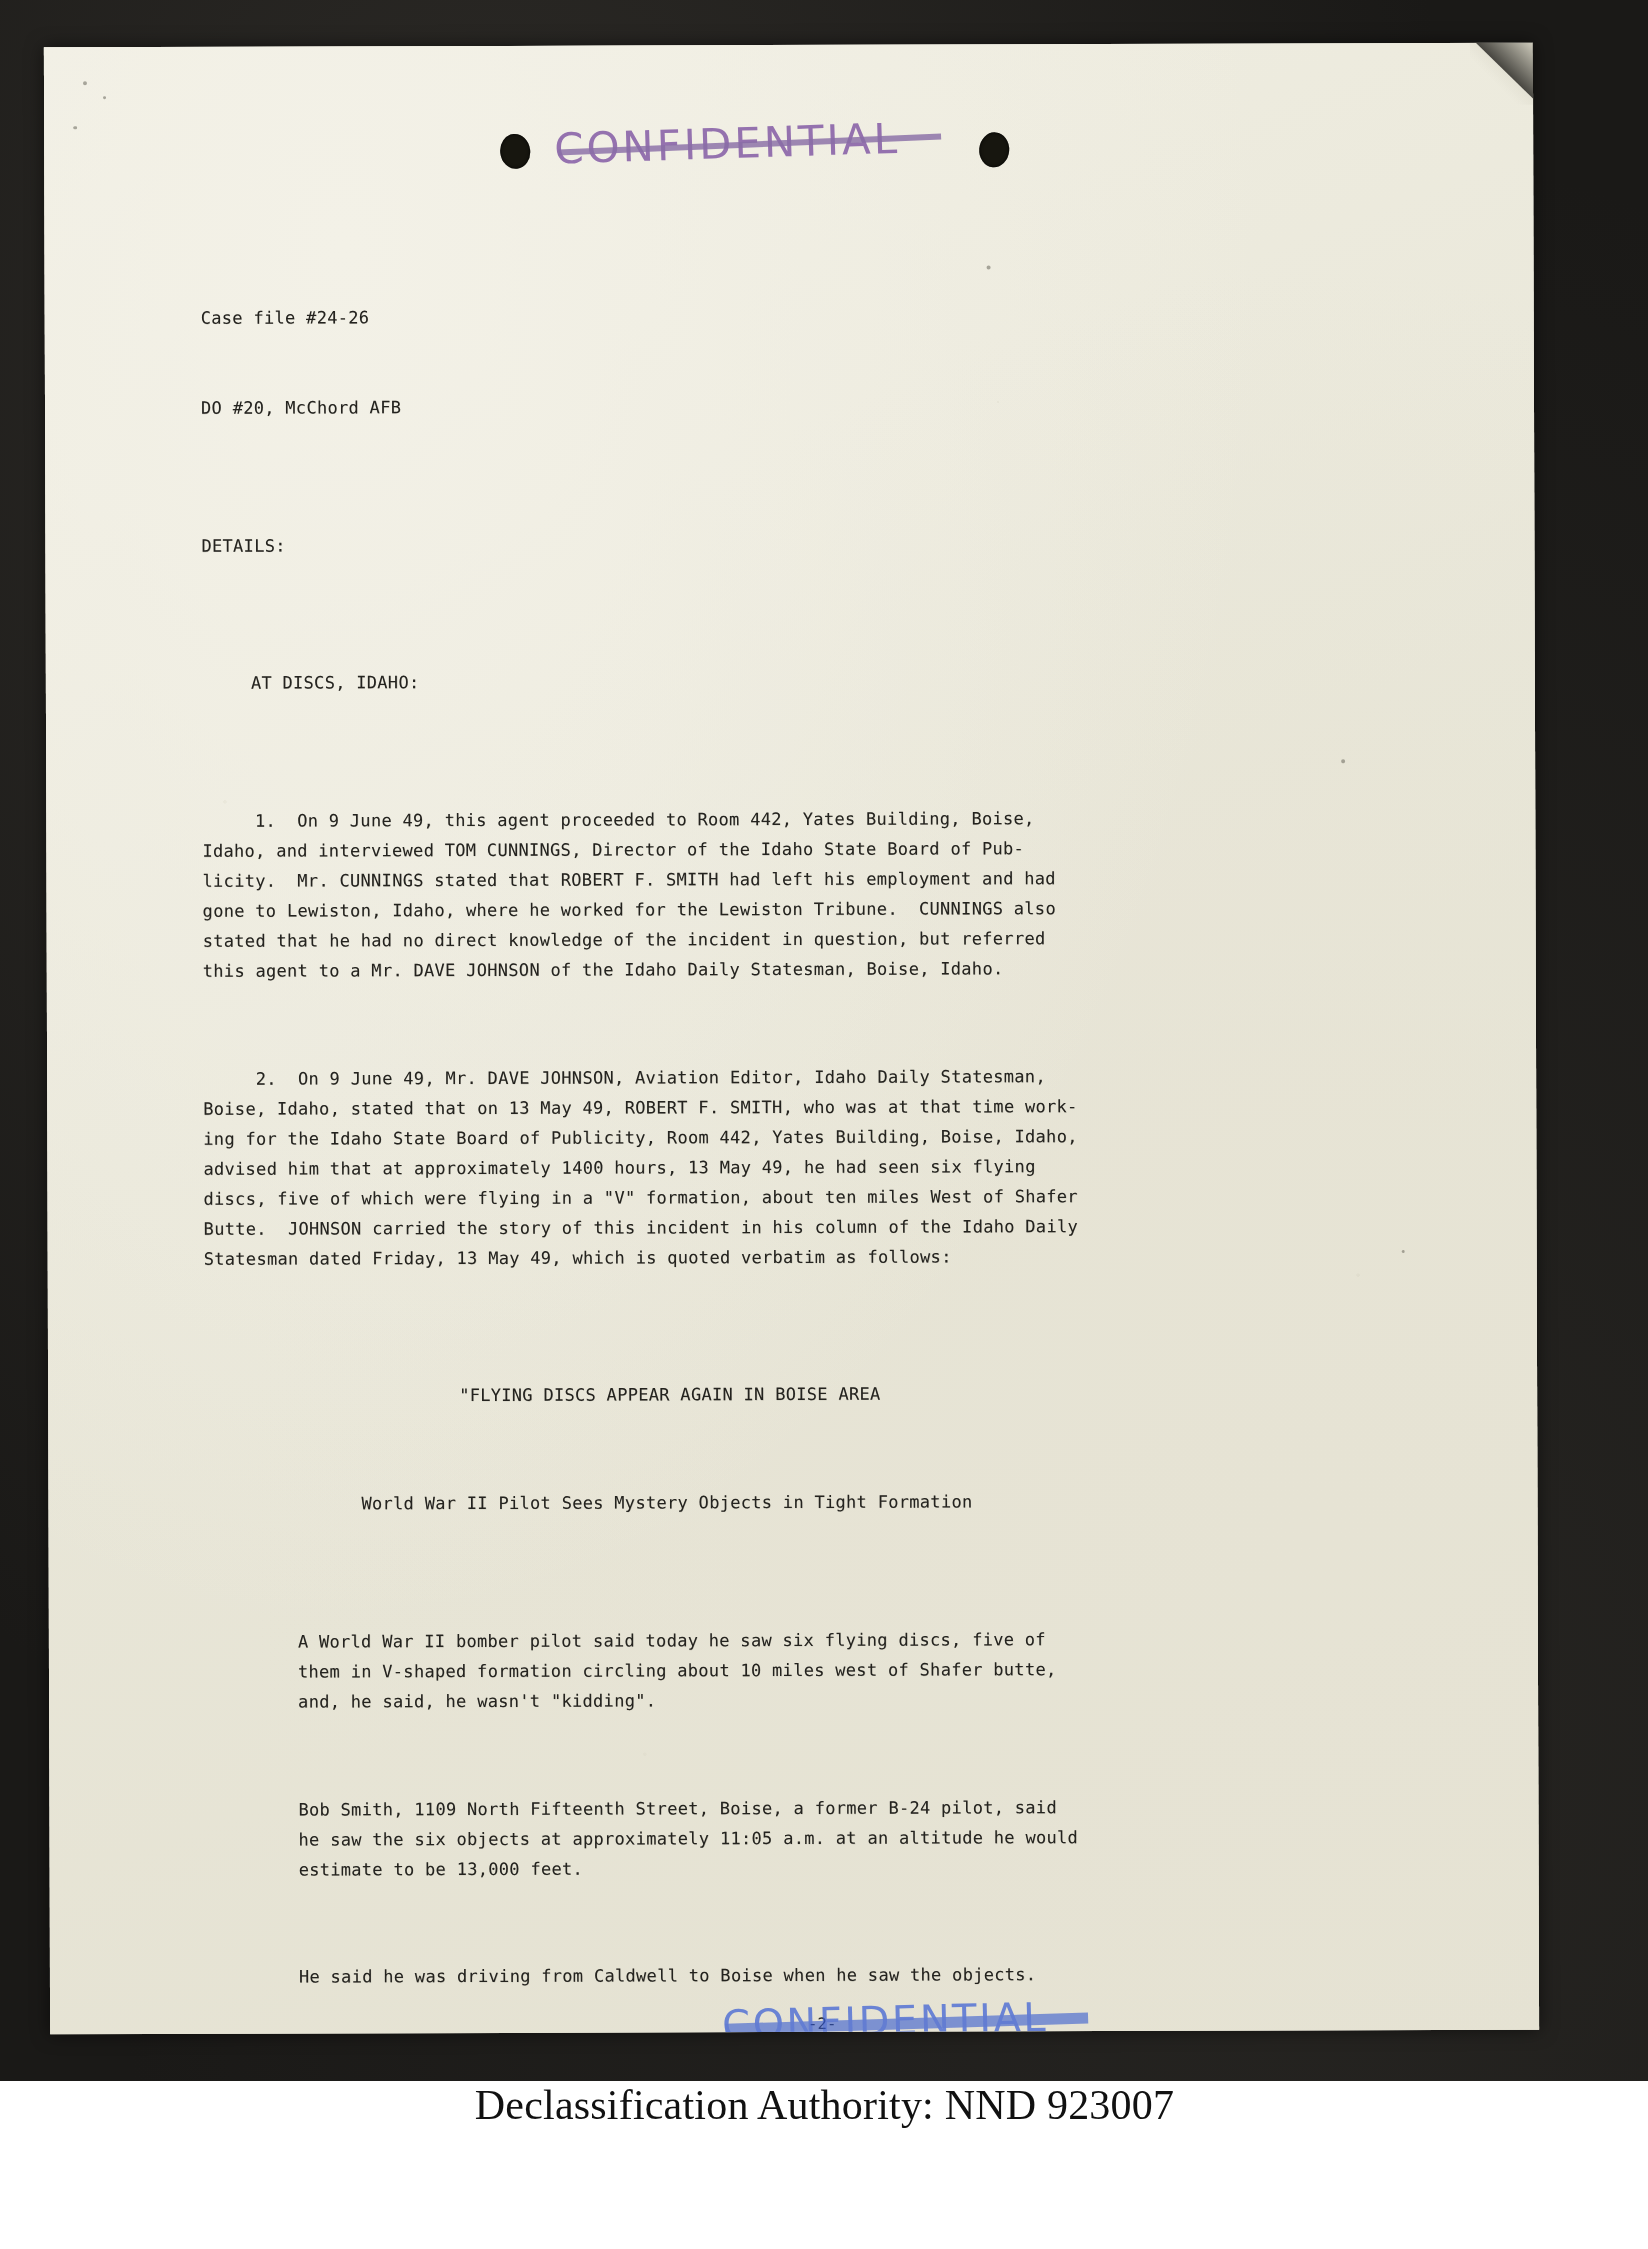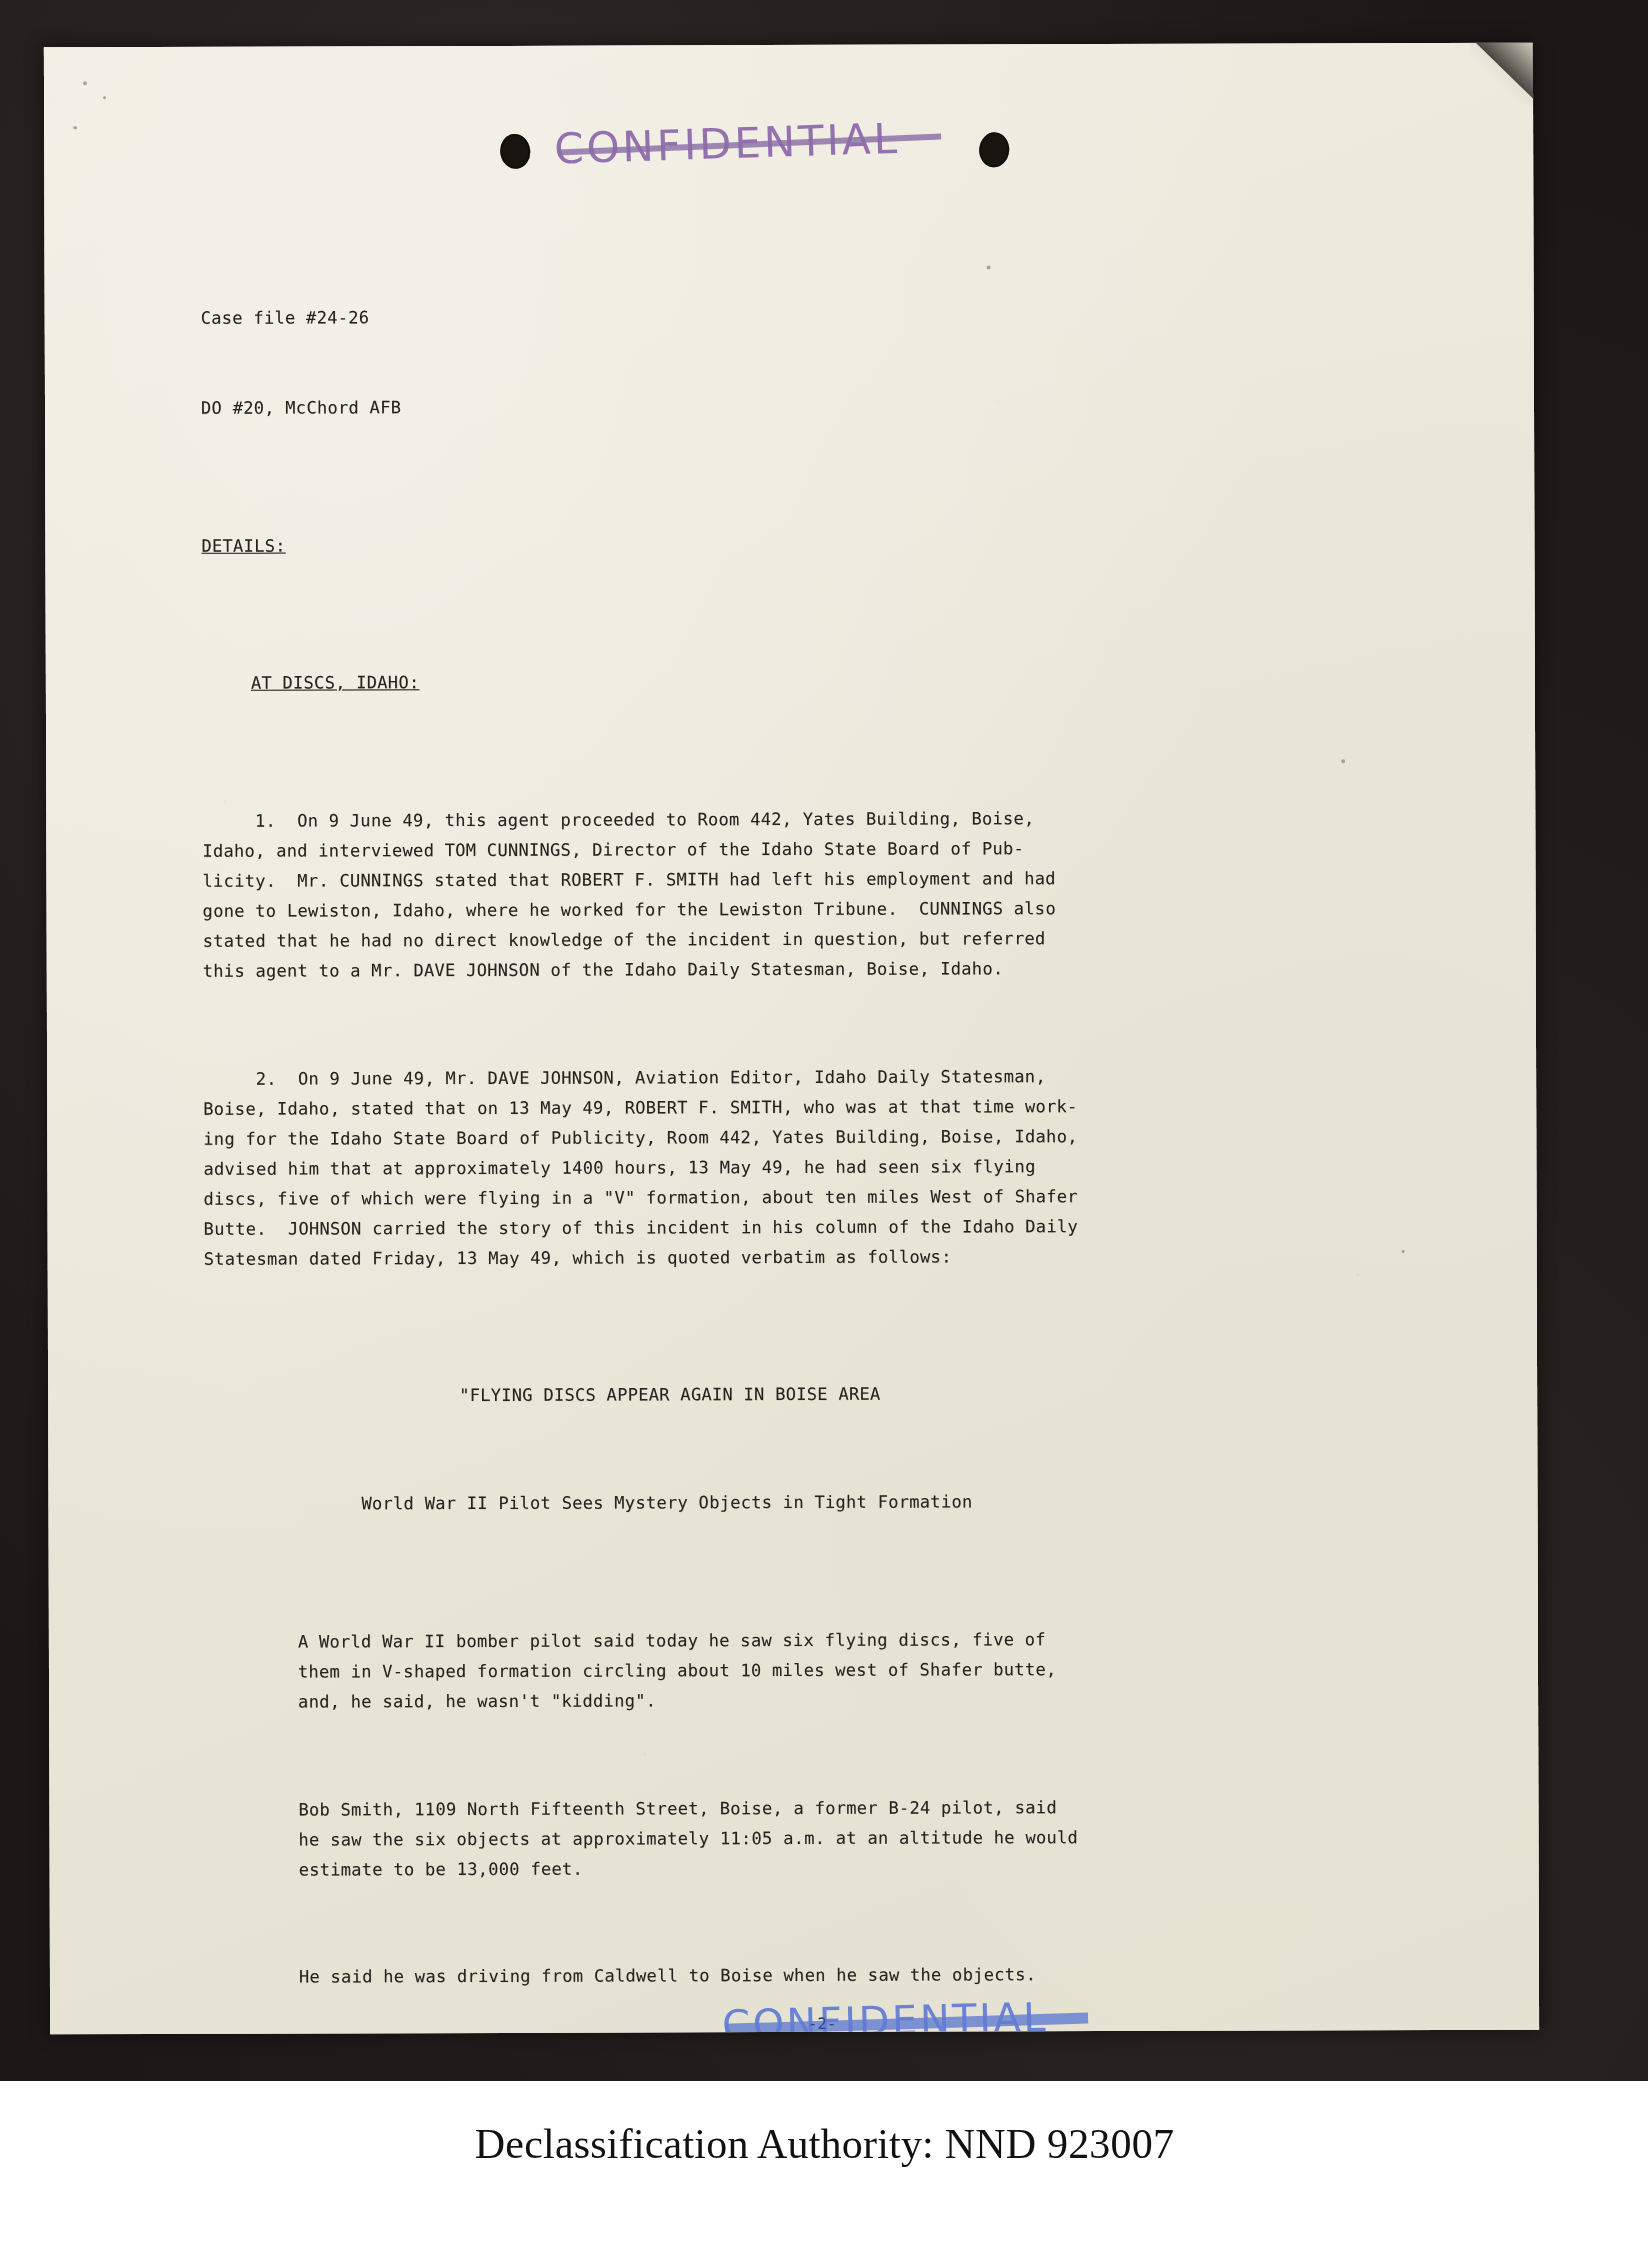--- a/index.html
+++ b/index.html
@@ -149,21 +149,21 @@
     font-family: "DejaVu Sans Mono", monospace;
     font-size: 17px;
     line-height: 30px;
     color: #24231f;
     letter-spacing: 0.3px;
     white-space: pre-wrap;
     text-shadow: 0.3px 0.3px 0 rgba(80,76,66,0.30);
   }
   .blk { margin: 0 0 17.7px 0; }
   .blk.tight { margin-bottom: 0; }
-  .u { text-decoration: underline; }
+  .u { }
   .indent-sm { padding-left: 49px; }
   .center-ish { padding-left: 255px; }
   .center-ish2 { padding-left: 157px; }
   .quote-body { padding-left: 93px; }
 
   .page-number {
     position: absolute;
     left: 758px;
     top: 1969px;
     font-family: "DejaVu Sans Mono", monospace;
@@ -173,21 +173,21 @@
 
   
   .footer {
     position: absolute;
     left: 0;
     top: 2081px;
     width: 1649px;
     height: 125px;
     background: #ffffff;
     display: flex;
-    align-items: center;
+    align-items: flex-start;
     justify-content: center;
   }
   .footer-text {
     font-family: "Liberation Serif", serif;
     font-size: 42px;
     color: #111111;
     letter-spacing: 0.2px;
   }
 
   

